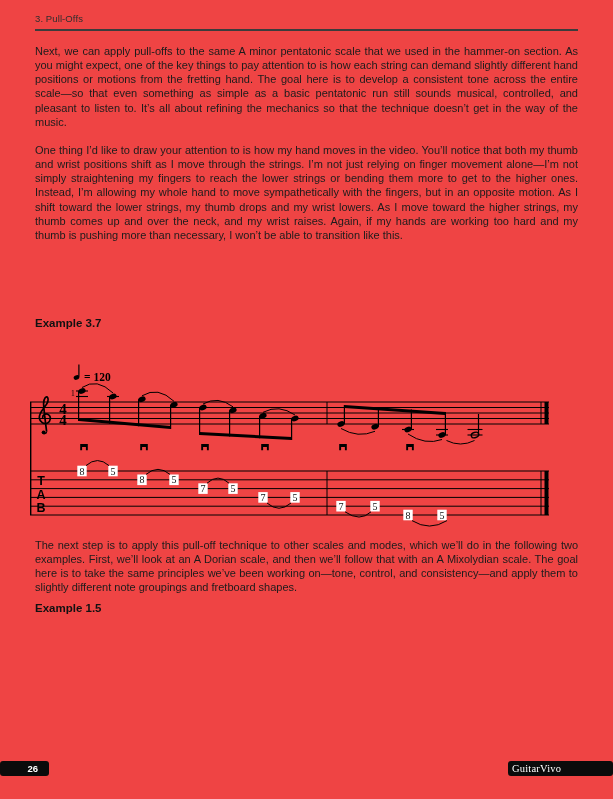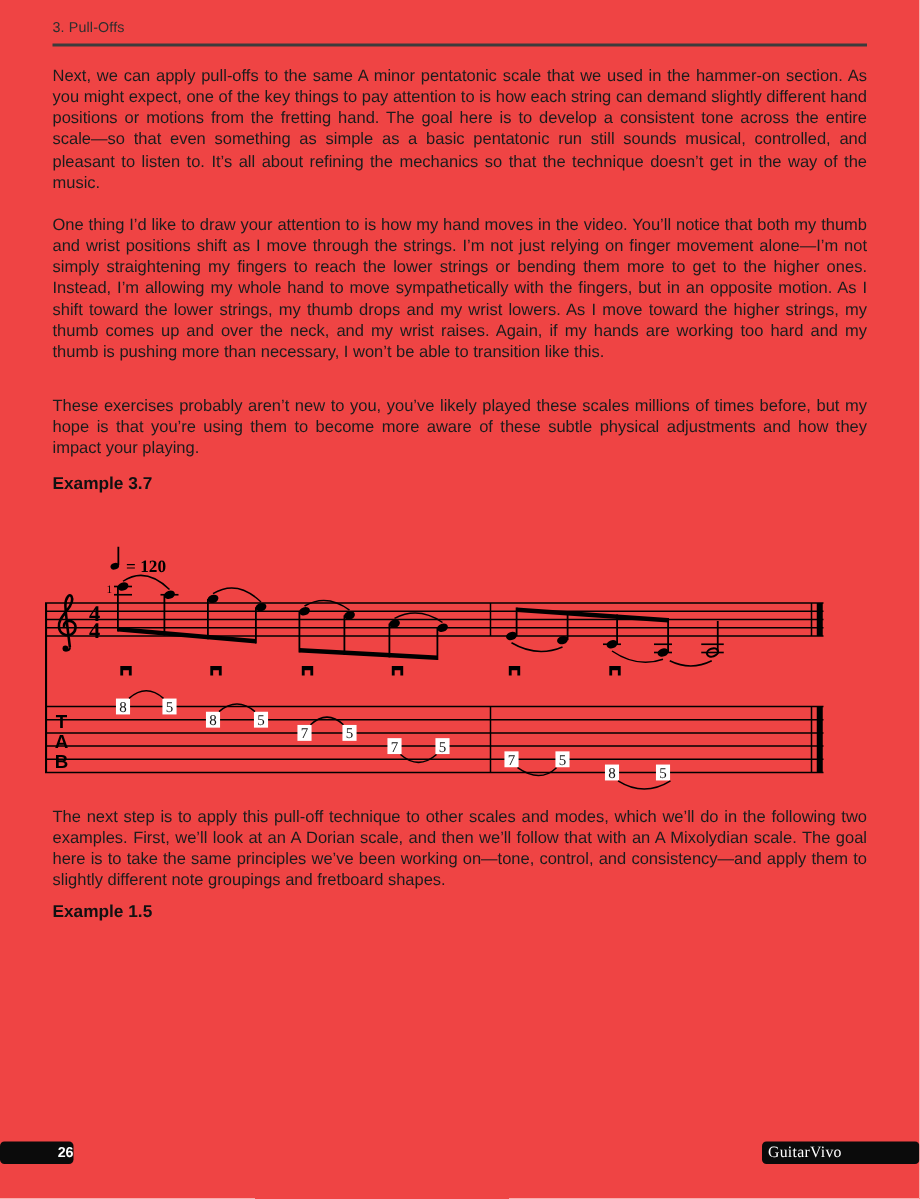--- a/index.html
+++ b/index.html
@@ -7,21 +7,21 @@
         font-family:"Liberation Sans",sans-serif;color:#1c1c1c;}
   .running-head{position:absolute;left:35px;top:13px;font-size:9.5px;color:#2e2e2e;letter-spacing:.1px;}
   .head-rule{position:absolute;left:35px;top:29px;width:543px;height:2px;background:#3c3c3c;}
   p.body{position:absolute;left:35px;width:543px;margin:0;font-size:11px;line-height:14.15px;
          text-align:justify;color:#1c1c1c;}
   .ex{position:absolute;left:35px;margin:0;font-size:11.5px;font-weight:bold;color:#111;}
   .music{position:absolute;left:30px;top:362px;width:530px;height:172px;text-align:right;}
   .music svg{display:block;}
   .badge{position:absolute;top:761px;height:15px;background:#0b0b0b;color:#fff;border-radius:3px;
          display:flex;align-items:center;box-sizing:border-box;}
-  .badge-page{left:0;width:49px;justify-content:flex-end;
+  .badge-page{left:0;width:49px;justify-content:flex-end;padding-right:11px;
               font-size:9.5px;font-weight:bold;}
   .badge-brand{left:508px;width:105px;padding-left:4px;font-family:"Liberation Serif",serif;
                font-size:10.5px;letter-spacing:.2px;}
   
   .ts{font:bold 15px "Liberation Serif",serif;fill:#000;text-anchor:middle;}
   .tempo{font:bold 11.5px "Liberation Serif",serif;fill:#000;}
   .fing{font:7.5px "Liberation Serif",serif;fill:#000;}
   .tabclef{font:bold 12.5px "Liberation Sans",sans-serif;fill:#000;text-anchor:middle;}
   .fret{font:10px "Liberation Serif",serif;fill:#111;text-anchor:middle;}
   .sline{stroke:#000;stroke-width:1;}
@@ -33,21 +33,20 @@
 </head>
 <body>
 
 <div class="page">
 
   <div class="running-head">3. Pull-Offs</div>
   <div class="head-rule"></div>
 
   <p class="body" style="top:44px">Next, we can apply pull-offs to the same A minor pentatonic scale that we used in the hammer-on section. As you might expect, one of the key things to pay attention to is how each string can demand slightly different hand positions or motions from the fretting hand. The goal here is to develop a consistent tone across the entire scale—so that even something as simple as a basic pentatonic run still sounds musical, controlled, and pleasant to listen to. It’s all about refining the mechanics so that the technique doesn’t get in the way of the music.</p>
   <p class="body" style="top:143px">One thing I’d like to draw your attention to is how my hand moves in the video. You’ll notice that both my thumb and wrist positions shift as I move through the strings. I’m not just relying on finger movement alone—I’m not simply straightening my fingers to reach the lower strings or bending them more to get to the higher ones. Instead, I’m allowing my whole hand to move sympathetically with the fingers, but in an opposite motion. As I shift toward the lower strings, my thumb drops and my wrist lowers. As I move toward the higher strings, my thumb comes up and over the neck, and my wrist raises. Again, if my hands are working too hard and my thumb is pushing more than necessary, I won’t be able to transition like this.</p>
-  <p class="body" style="top:264px">These exercises probably aren’t new to you, you’ve likely played these scales millions of times before, but my hope is that you’re using them to become more aware of these subtle physical adjustments and how they impact your playing.</p>
 
   <h3 class="ex" style="top:317px">Example 3.7</h3>
 
   <div class="music">
     <svg width="530" height="172" viewBox="0 0 530 172">
 
       <g>
         <g>
           <ellipse cx="46.5" cy="15.5" rx="2.9" ry="2.2" transform="rotate(-20 46.5 15.5)" fill="#000"></ellipse>
           <line x1="48.9" y1="14.8" x2="48.9" y2="2.5" class="stem"></line>

